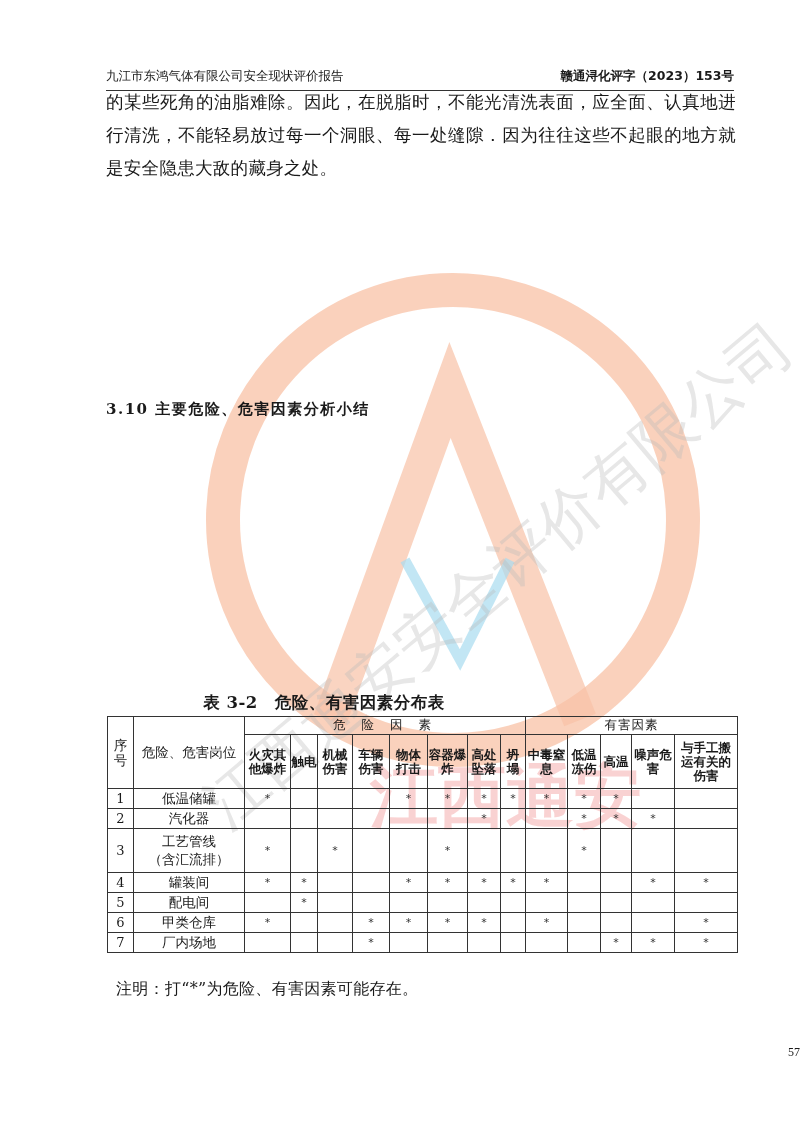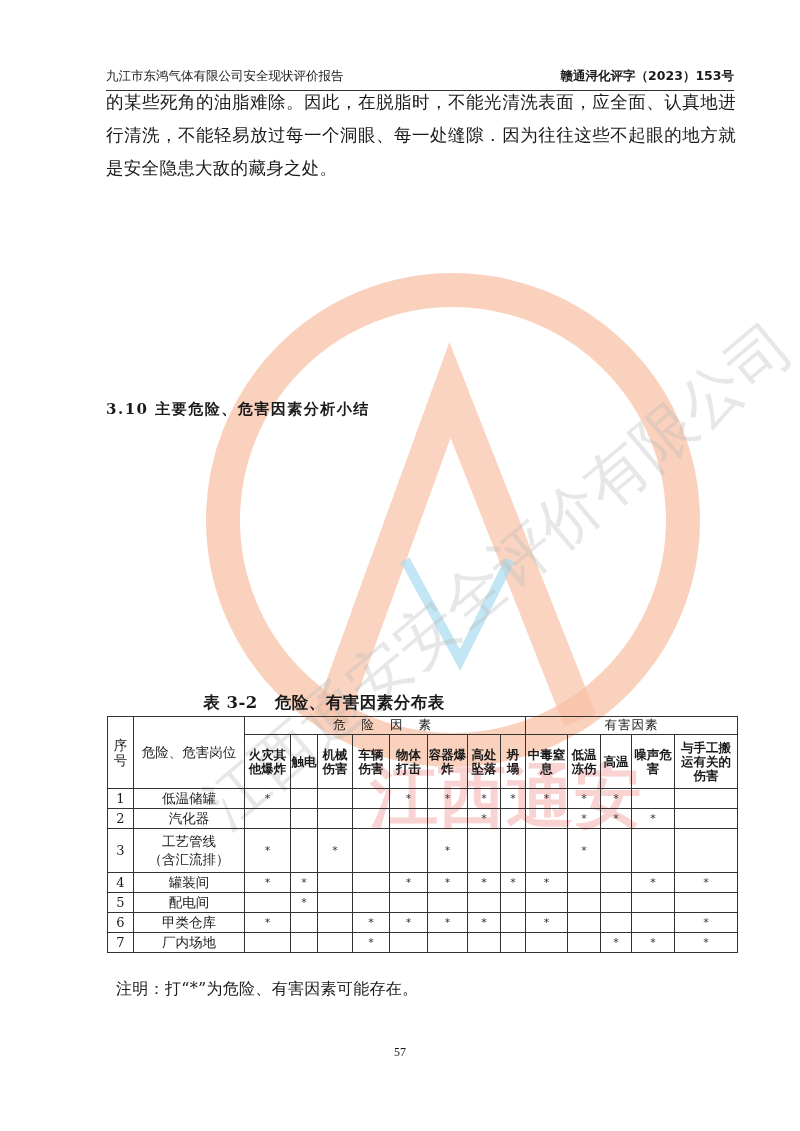--- a/index.html
+++ b/index.html
@@ -19,21 +19,21 @@
   table.dist { position:absolute; left:107px; top:716px; border-collapse:collapse;
                font-family:"DejaVu Sans","Liberation Sans",sans-serif; font-size:12px; }
   table.dist td { border:1px solid #333; text-align:center; padding:0; vertical-align:middle; }
   table.dist .hdr-bold { font-weight:bold; font-size:12.5px; line-height:14px; }
   table.dist .group { height:16px; letter-spacing:6px; font-size:12.5px; }
   table.dist .group.h { letter-spacing:1px; }
   table.dist .idx { font-family:"DejaVu Serif","Liberation Serif",serif; font-size:13px; }
   table.dist .post { font-size:13.5px; }
   table.dist .star { font-size:11px; color:#333; }
   .note { position:absolute; left:116px; top:959px; font-size:16px; letter-spacing:0.3px;margin-top:20px; }
-  .pagenum { position:absolute; left:0; width:800px; top:1045px; text-align:center; font-size:12px; font-family:"Liberation Serif",serif; }
+  .pagenum { position:absolute; left:0; width:800px; top:1045px; text-align:right; font-size:12px; font-family:"Liberation Serif",serif; }
   .wm { position:absolute; pointer-events:none; }
 </style>
 </head>
 <body>
 
 <svg class="wm" width="800" height="1131" style="left:0;top:0;">
   <circle cx="453" cy="520" r="230" fill="none" stroke="#f8c2a6" stroke-width="34" opacity="0.75"></circle>
   <path d="M330 720 L450 390 L580 720" fill="none" stroke="#f8c2a6" stroke-width="34" opacity="0.7"></path>
   <path d="M405 560 L460 660 L510 560" fill="none" stroke="#a8dcef" stroke-width="10" opacity="0.7"></path>
   <text x="370" y="820" font-size="68" fill="#f08080" opacity="0.35" font-family="DejaVu Sans, sans-serif" font-weight="bold">江西通安</text>

